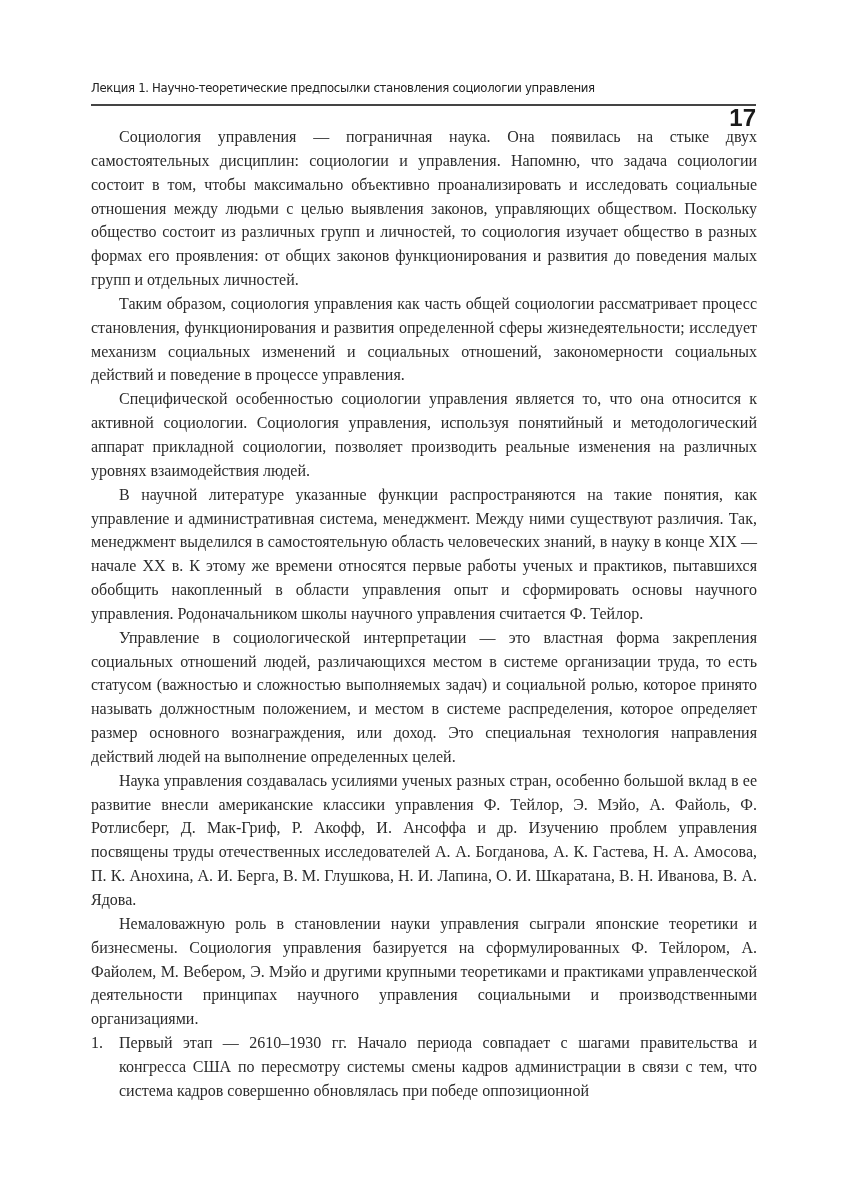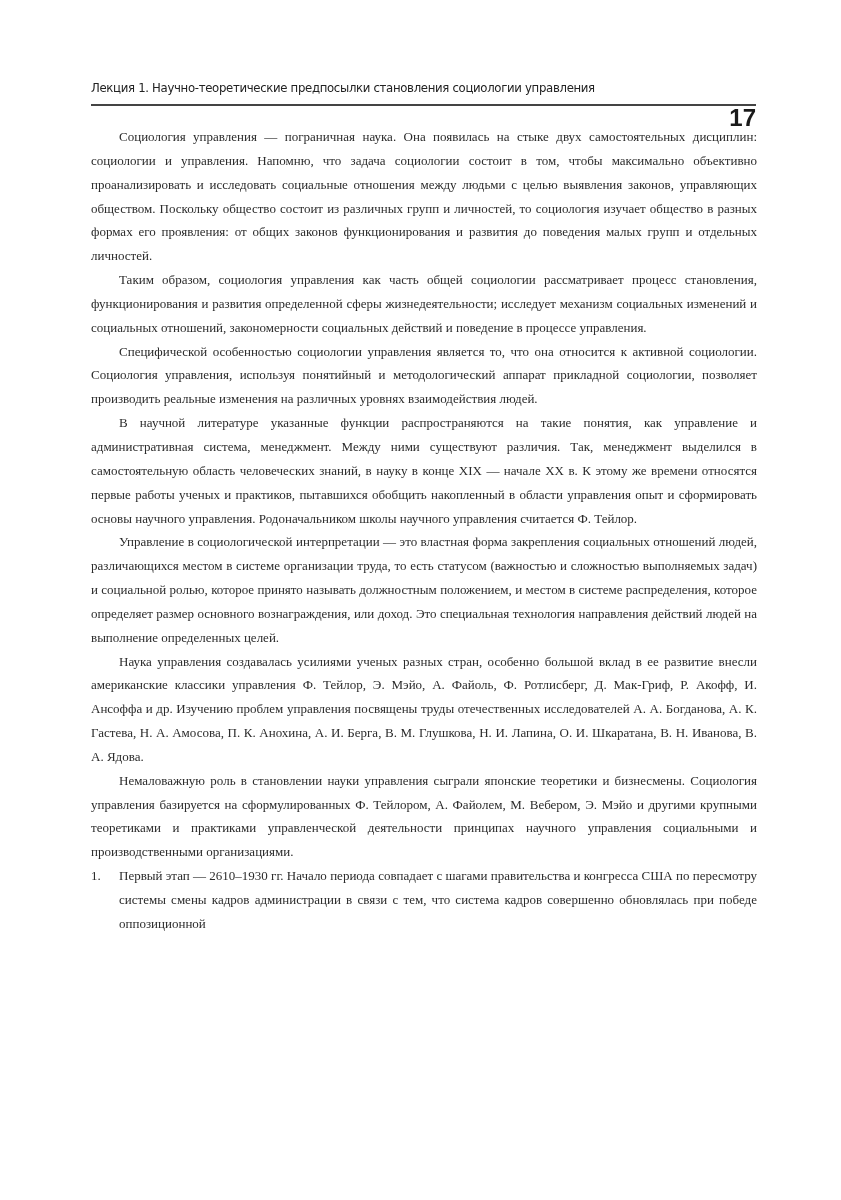--- a/index.html
+++ b/index.html
@@ -1,21 +1,21 @@
 <!DOCTYPE html>
 <html><head>
 <meta charset="utf-8">
 <style>
   html, body { margin:0; padding:0; }
   body { width:841px; height:1200px; background:#ffffff; position:relative; overflow:hidden; color:#2a2a2a; }
   .header { position:absolute; left:91px; top:74px; width:665px; height:26px;text-align:right; }
   .header-title { position:absolute; left:0; top:6px; font-family:"DejaVu Sans", sans-serif; font-size:12.6px; color:#222; letter-spacing:-0.35px; white-space:nowrap; transform:scaleX(0.93); transform-origin:left; }
   .page-number { position:absolute; right:0; top:0; font-family:Liberation Sans, sans-serif; font-weight:bold; font-size:24px; color:#1a1a1a;margin-top:30px; }
   .header-rule { position:absolute; left:91px; top:104px; width:665px; height:2px; background:#444; }
-  .content { position:absolute; left:91px; top:125px; width:666px; font-family:"Liberation Serif", serif; font-size:13px; line-height:23.85px; color:#2b2b2b; }
+  .content { position:absolute; left:91px; top:125px; width:666px; font-family:"Liberation Serif", serif; font-size:16px; line-height:23.85px; color:#2b2b2b; }
   .para { margin:0; text-indent:28px; text-align:justify; }
   .list { margin:0; padding:0; list-style:none; }
   .list-item { position:relative; padding-left:28px; text-align:justify; }
   .list-num { position:absolute; left:0; top:0; }
 </style>
 </head>
 <body>
 
 <div class="header">
   <span class="header-title">Лекция 1. Научно-теоретические предпосылки становления социологии управления</span>

